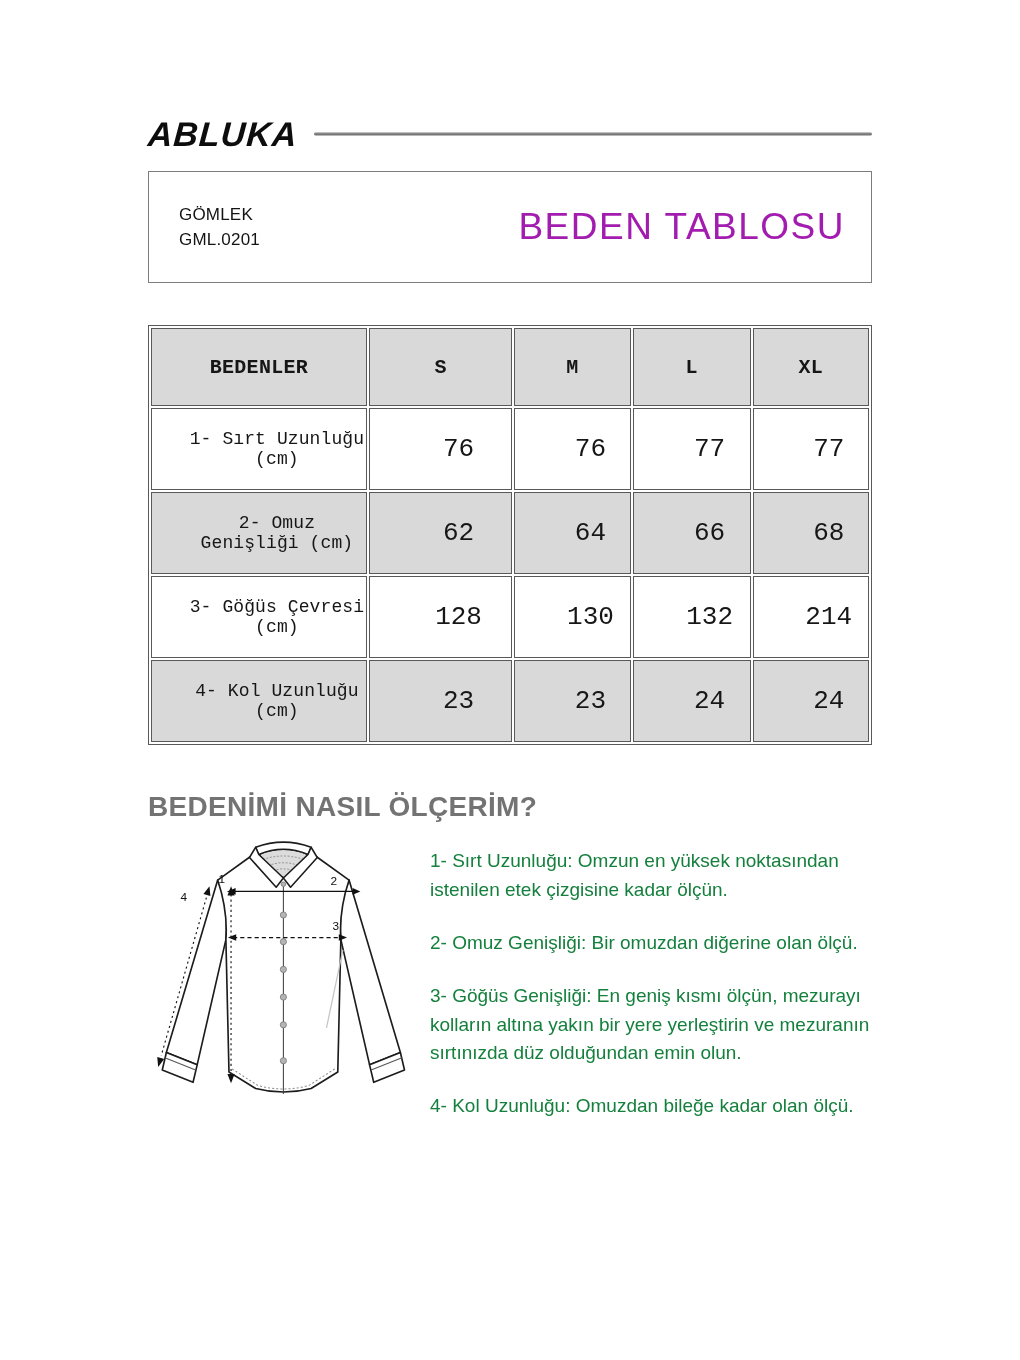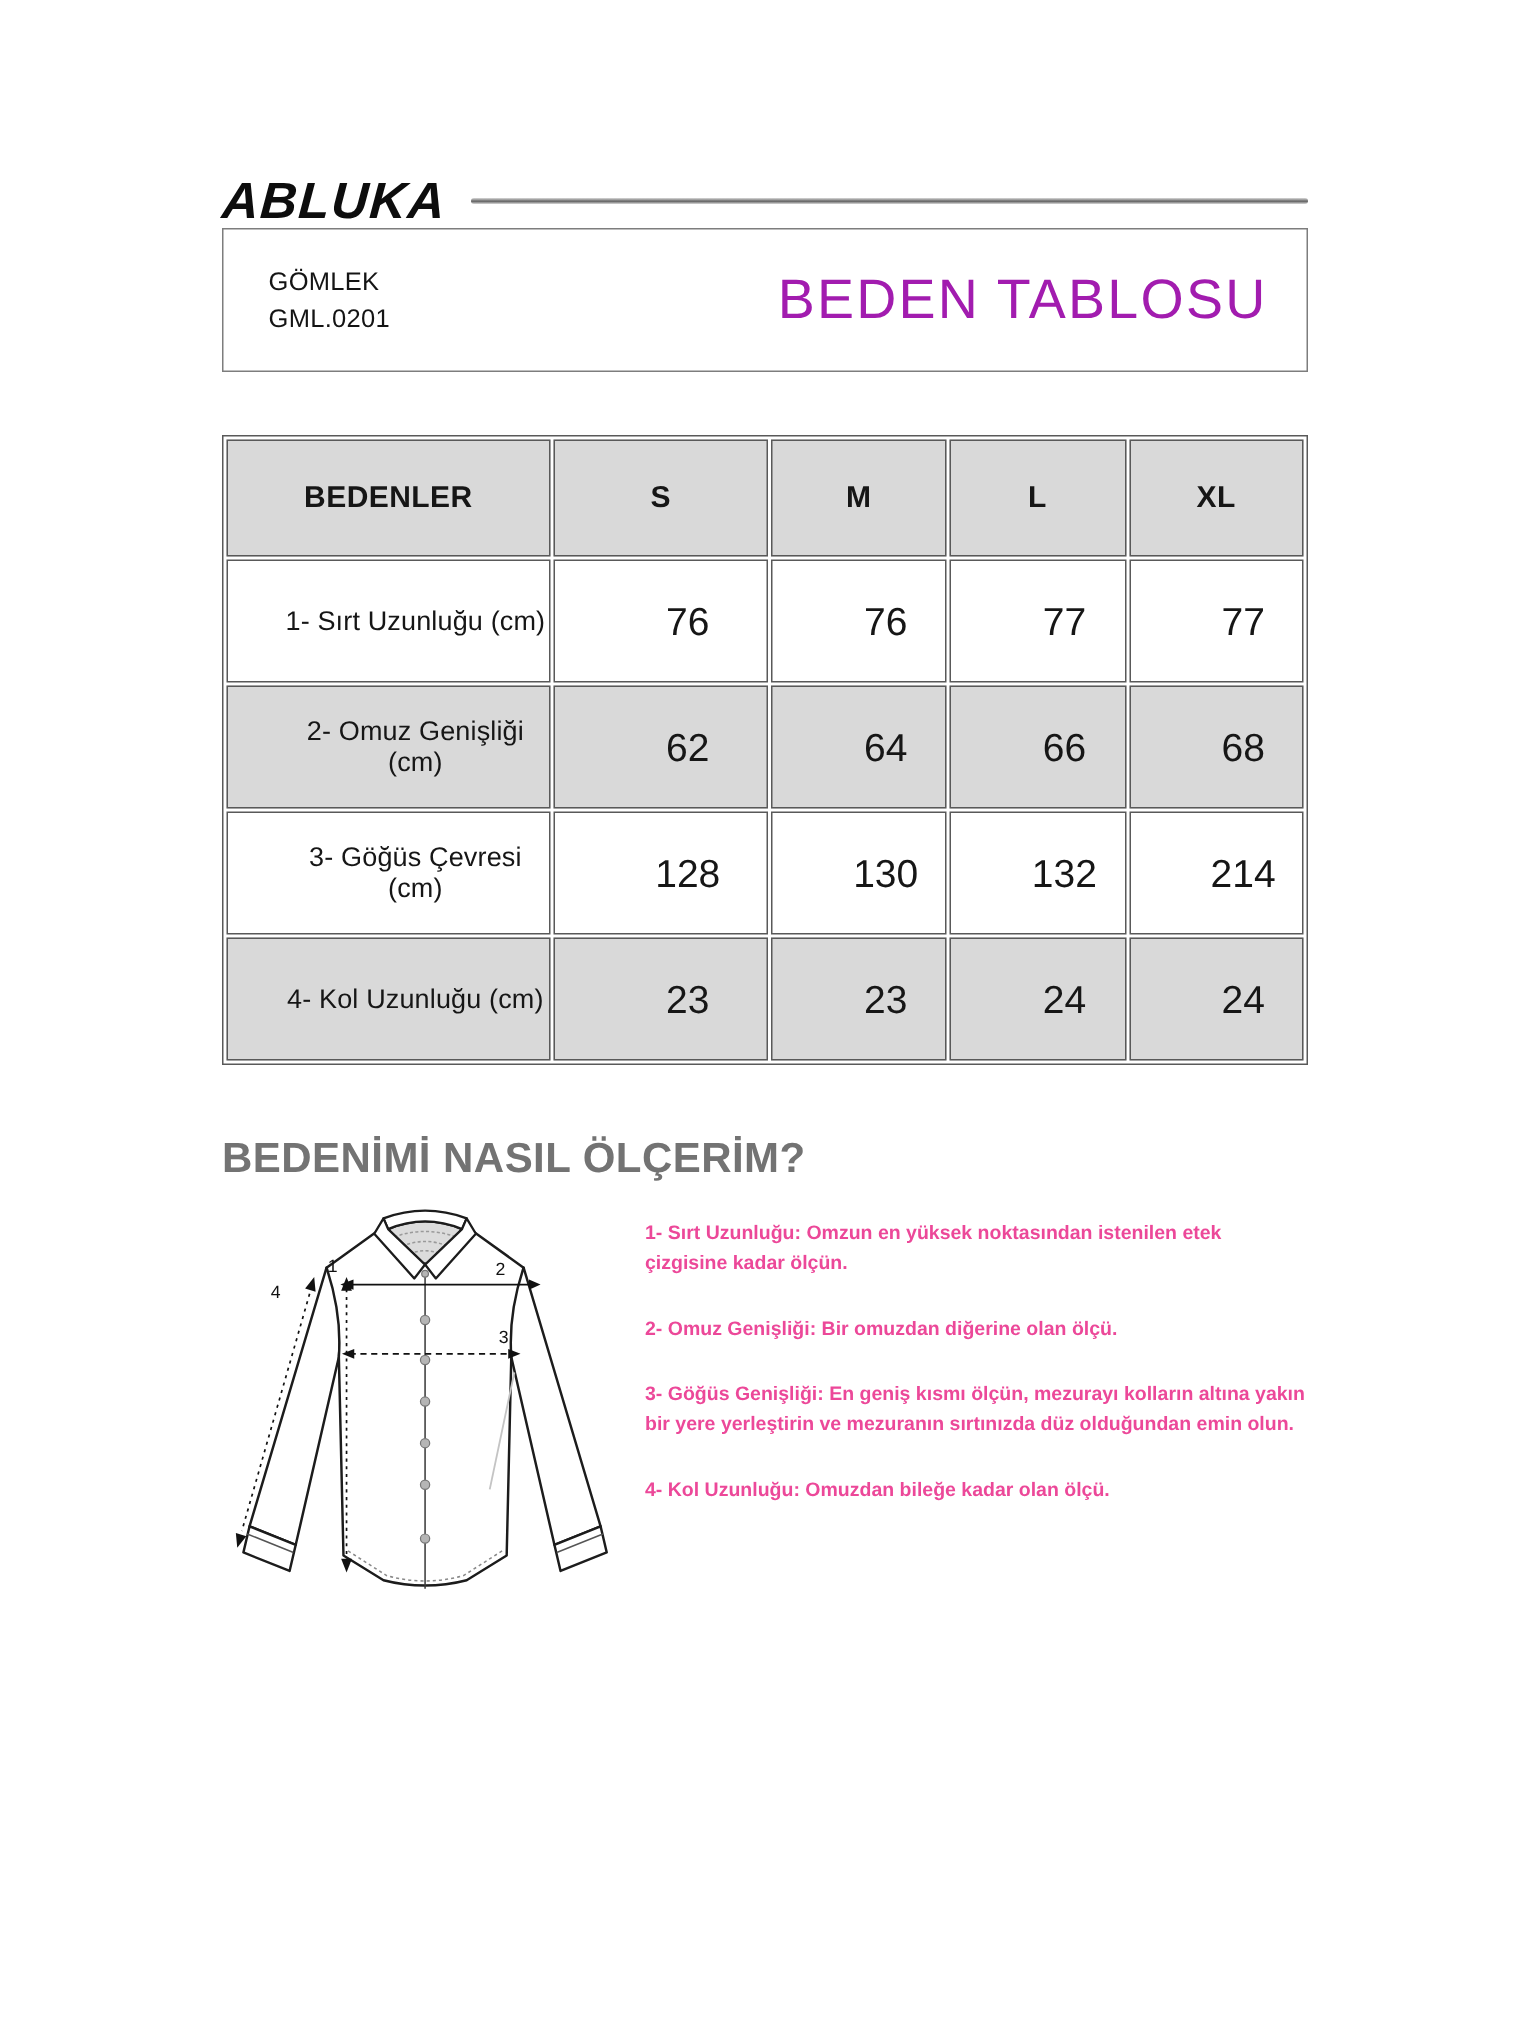--- a/index.html
+++ b/index.html
@@ -17,52 +17,52 @@
     letter-spacing:1px; color:#0d0d0d; transform:skewX(-4deg);
     white-space:nowrap;
   }
   .rule {
     flex:1; height:4px; margin-left:16px; border-radius:2px;
     background:linear-gradient(to bottom, #d9d9d9, #636363 55%, #d9d9d9);
   }
 
   
   .header-box {
-    height:96px; border:1px solid #7d7d7d;
+    margin-top:19px; height:112px; border:1px solid #7d7d7d;
     display:flex; align-items:center; justify-content:space-between;
     padding:0 26px 0 30px;
   }
   .product-id { font-size:17px; line-height:1.5; letter-spacing:.2px; color:#141414; }
   .doc-title { font-size:37px; font-weight:400; letter-spacing:1.5px; color:#a21caf; white-space:nowrap; }
 
   
   table.size-table {
     margin-top:42px; width:100%; table-layout:fixed;
     border-collapse:separate; border-spacing:2px;
     border:1px solid #595959; background:#fff;
   }
   .size-table td {
     border:1px solid #595959; text-align:center; vertical-align:middle;
-    color:#161616; overflow:hidden;
+    color:#161616; overflow:hidden;font-family:Liberation Mono, monospace;
   }
   .size-table col.c0 { width:30.4%; }
   .size-table col.c1 { width:20.2%; }
   .size-table col.c2 { width:16.4%; }
   .size-table col.c3 { width:16.6%; }
   .size-table col.c4 { width:16.4%; }
   .size-table tr.head td { height:78px; background:#d9d9d9; font-weight:bold; font-size:20px; letter-spacing:.3px; }
   .size-table tr.data td { height:82px; font-size:26px; font-weight:normal;padding-left:36px; }
   .size-table tr.data td.lbl { font-size:18px; letter-spacing:.1px; }
   .size-table tr.alt td { background:#d9d9d9; }
 
   
   .measure-heading { margin-top:46px; font-size:28px; font-weight:bold; letter-spacing:.3px; color:#737373; }
   .measure-row { display:flex; align-items:flex-start; margin-top:18px; }
   .diagram-wrap { flex:0 0 auto; width:272px; margin-left:4px; }
-  .instructions { flex:1; padding-left:6px; padding-top:6px; font-size:13px; line-height:1.52; color:#ec4899;font-weight:bold; }
+  .instructions { flex:1; padding-left:6px; padding-top:6px; font-size:19px; line-height:1.52; color:#15803d; }
   .instructions p { margin-bottom:24px; }
   .instructions p:last-child { margin-bottom:0; }
 </style>
 </head>
 <body>
 
 <div class="page">
 
   <div class="brand-row">
     <div class="logo">ABLUKA</div>

